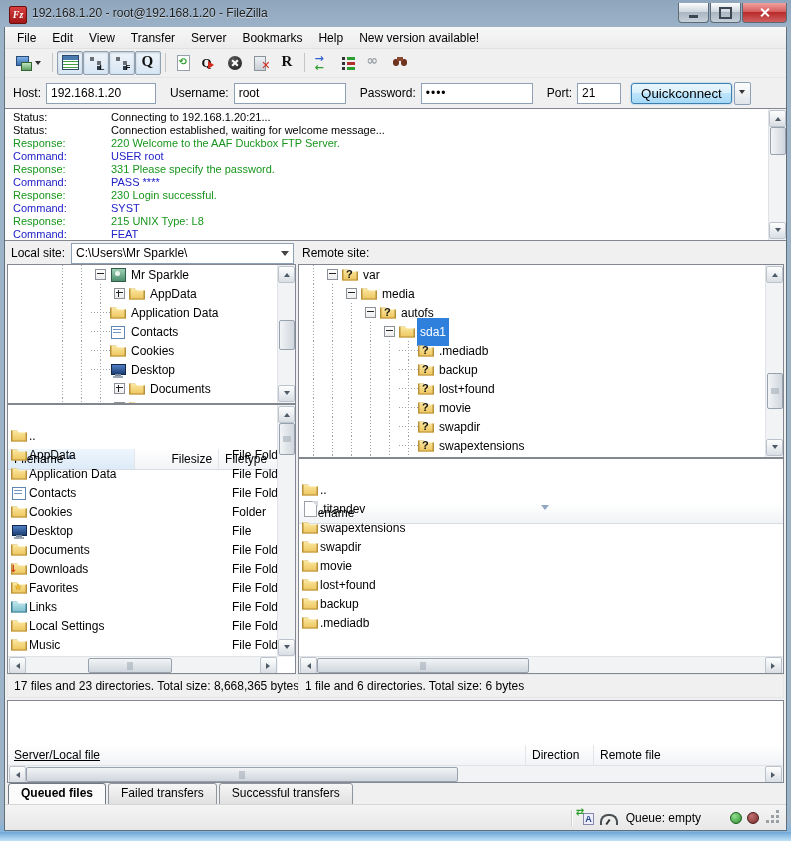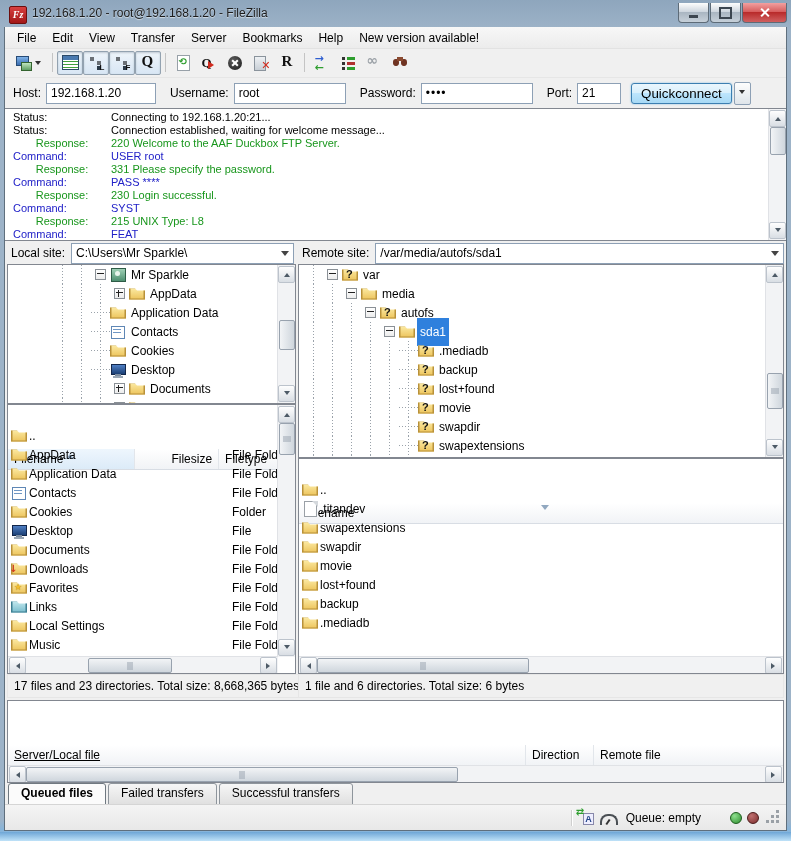--- a/index.html
+++ b/index.html
@@ -71,21 +71,21 @@
   #qc-host{width:100px;} #qc-user{width:102px;} #qc-pass{width:102px;letter-spacing:1px;} #qc-port{width:34px;margin-right:10px;}
   #qc-btn{height:21px;padding:0 9px;border:1px solid #3c7fb1;border-radius:3px;
       background:linear-gradient(#eaf6fd,#d9f0fc 45%,#bee6fd 46%,#a7d9f5);box-shadow:0 0 2px #7ab8e0;}
   #qc-dd{width:15px;height:21px;margin-left:2px;border:1px solid #8da0b5;border-radius:2px;background:linear-gradient(#fdfdfd,#dfe5ea);display:flex;align-items:center;justify-content:center;}
 
   
   #log{left:0;top:81px;right:0;height:131px;background:#fff;border-top:1px solid #828790;border-bottom:1px solid #828790;overflow:hidden;}
   #log-inner{position:absolute;left:0;top:0;right:17px;bottom:0;overflow:hidden;padding-top:2px;}
   .logrow{display:flex;height:13px;line-height:13px;font-size:11px;white-space:pre;}
   .logrow .lg-label{width:98px;padding-left:8px;flex:none;}
-  .t-status{color:#000;} .t-command{color:#2121c8;} .t-response{color:#18961c;text-align:center;}
+  .t-status{color:#000;} .t-command{color:#2121c8;} .t-response{color:#18961c;}
 
   
   .vsb{position:absolute;top:0;right:0;bottom:0;width:17px;background:#f2f3f5;border-left:1px solid #e0e2e6;}
   .hsb{position:absolute;left:0;right:0;bottom:0;height:16px;background:#f2f3f5;border-top:1px solid #e0e2e6;}
   .sbtn{position:absolute;width:15px;height:15px;background:linear-gradient(#fefefe,#d9dee4);border:1px solid #bcc3cc;border-radius:2px;display:flex;align-items:center;justify-content:center;}
   .sbtn.top{top:1px;left:0;} .sbtn.bot{bottom:1px;left:0;}
   .sbtn.lft{left:1px;top:0;} .sbtn.rgt{right:1px;top:0;}
   .tri-u{width:0;height:0;border:3px solid transparent;border-bottom:4px solid #4d5a66;margin-top:-2px;}
   .tri-d{width:0;height:0;border:3px solid transparent;border-top:4px solid #4d5a66;margin-bottom:-2px;}
   .tri-l{width:0;height:0;border:3px solid transparent;border-right:4px solid #4d5a66;margin-left:-2px;}
@@ -359,21 +359,20 @@
       <div class="sbtn rgt">
           <span class="tri-r"></span>
         </div>
     </div>
   </div>
 
   <div class="pane-status" style="left:2px;top:647px;width:287px;"><span>17 files and 23 directories. Total size: 8,668,365 bytes</span></div>
 
   <div class="site-row" style="left:293px;top:215px;right:2px;">
     <span class="site-label">Remote site:</span>
-    <div class="combo"><span>/var/media/autofs/sda1</span><span class="dd"></span></div>
   </div>
 
   <div class="panebox" style="left:293px;top:237px;right:2px;height:192px;">
     <div class="trow"><span class="sp" style="width:5px"></span><span class="g"></span><span class="exp"></span><span class="fic folder q-after"></span><span class="tlabel">var</span></div>
     <div class="trow"><span class="sp" style="width:5px"></span><span class="g"></span><span class="g"></span><span class="exp"></span><span class="fic folder"></span><span class="tlabel">media</span></div>
     <div class="trow"><span class="sp" style="width:5px"></span><span class="g"></span><span class="g"></span><span class="g"></span><span class="exp"></span><span class="fic folder q-after"></span><span class="tlabel">autofs</span></div>
     <div class="trow"><span class="sp" style="width:5px"></span><span class="g"></span><span class="g"></span><span class="g"></span><span class="g"></span><span class="exp"></span><span class="fic folder"></span><span class="tlabel sel">sda1</span></div>
     <div class="trow"><span class="sp" style="width:5px"></span><span class="g"></span><span class="g"></span><span class="g"></span><span class="g"></span><span class="g"></span><span class="g gc"></span><span class="fic folder q-after"></span><span class="tlabel">.mediadb</span></div>
     <div class="trow"><span class="sp" style="width:5px"></span><span class="g"></span><span class="g"></span><span class="g"></span><span class="g"></span><span class="g"></span><span class="g gc"></span><span class="fic folder q-after"></span><span class="tlabel">backup</span></div>
     <div class="trow"><span class="sp" style="width:5px"></span><span class="g"></span><span class="g"></span><span class="g"></span><span class="g"></span><span class="g"></span><span class="g gc"></span><span class="fic folder q-after"></span><span class="tlabel">lost+found</span></div>

